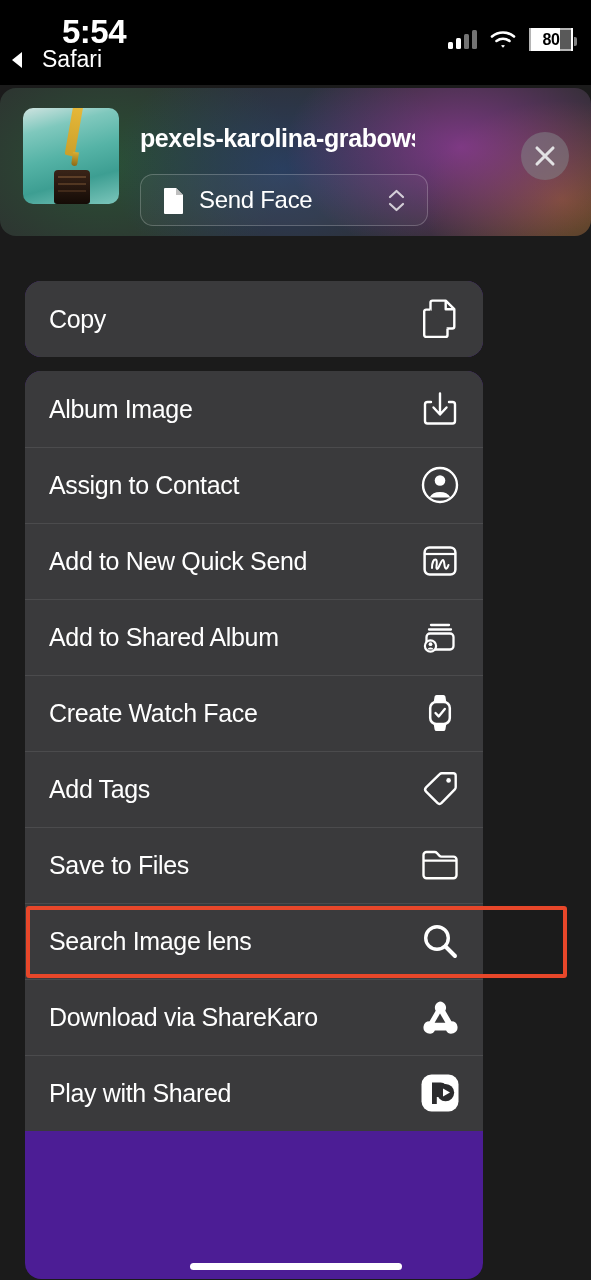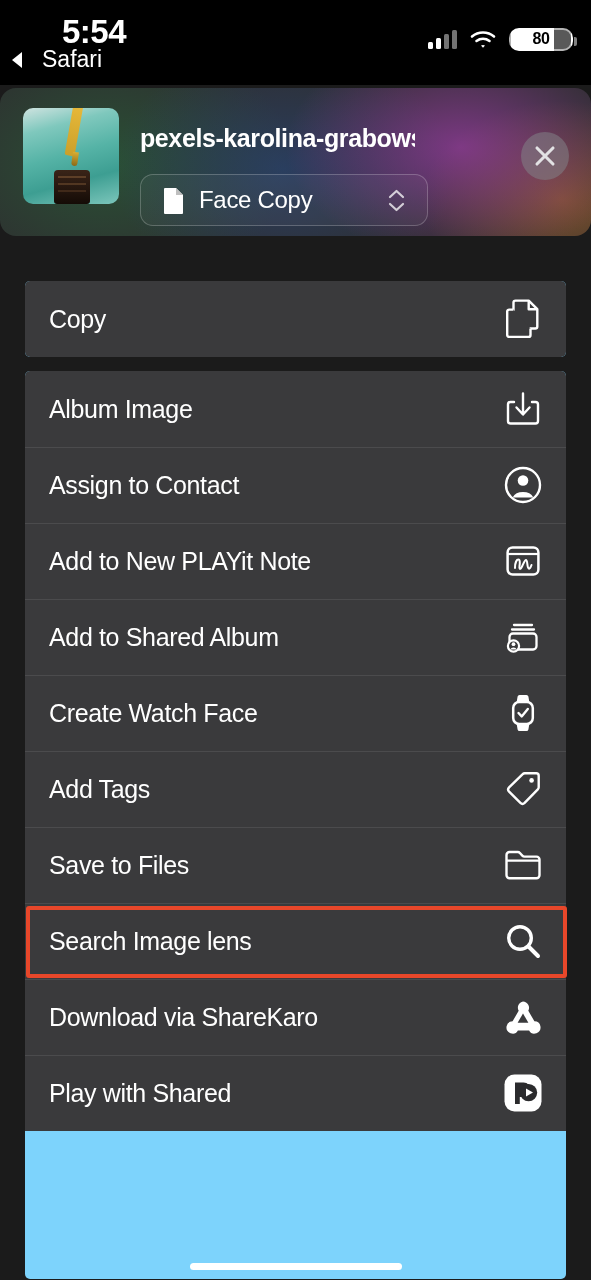--- a/index.html
+++ b/index.html
@@ -29,22 +29,22 @@
   }
   #sb-right { position:absolute; right:18px; top:28px; display:flex; align-items:center; gap:13px; }
   .bars { display:flex; align-items:flex-end; gap:3px; height:19px; }
   .bars i { width:5px; background:#fff; border-radius:1.5px; display:block; }
   .bars i.b1 { height:7px; }
   .bars i.b2 { height:11px; }
   .bars i.b3 { height:15px; opacity:.45; }
   .bars i.b4 { height:19px; opacity:.45; }
   .wifi { width:26px; height:19px; position:relative; }
   .battery {
-    position:relative; width:64px; height:23px; border:2px solid rgba(255,255,255,.55);
-    border-radius:10px; display:flex; justify-content:center;
+    position:relative; width:44px; height:23px; border:2px solid rgba(255,255,255,.55);
+    border-radius:0; display:flex; align-items:center; justify-content:center;
     background:linear-gradient(90deg,#fff 0 72%, rgba(255,255,255,.35) 72% 100%);
   }
   .battery span { font-size:16px; font-weight:700; color:#000; letter-spacing:-.5px; }
   .battery::after {
     content:""; position:absolute; right:-6px; top:7px; width:3px; height:9px;
     background:rgba(255,255,255,.5); border-radius:0 2px 2px 0;
   }
 
   
   #header-card {
@@ -96,22 +96,22 @@
   #send-copy .doc-ico { margin-left:22px; margin-right:14px; display:flex; }
   #send-copy .lbl { font-size:24px; color:#fff; letter-spacing:-.3px; }
   #send-copy .chev { position:absolute; right:22px; display:flex; flex-direction:column; gap:3px; opacity:.75; }
   #close-btn {
     position:absolute; right:22px; top:44px; width:48px; height:48px; border-radius:50%;
     background:rgba(130,130,135,.55); display:flex; align-items:center; justify-content:center;
   }
 
   
   .card {
-    position:absolute; left:25px; width:541px;
-    background:#7dd3fc; border-radius:5px; overflow:hidden;
+    position:absolute; left:25px; width:458px;
+    background:#4c1d95; border-radius:16px; overflow:hidden;
   }
   #card-copy { top:281px; height:76px; }
   #card-actions { top:371px; height:908px; }
 
   .row {
     position:relative; height:76px; display:flex; align-items:center;
     padding:0 0 0 24px; background:#3a3a3c;
   }
   .row + .row::before {
     content:""; position:absolute; left:0; right:0; top:0; height:1px;
@@ -175,21 +175,21 @@
     </div>
     <div id="file-title">pexels-karolina-grabowska-...</div>
 
     <div id="send-copy">
       <span class="doc-ico">
         <svg width="22" height="27" viewBox="0 0 22 27">
           <path d="M2 1 h11 l7 7 v18 a1 1 0 0 1 -1 1 H2 a1 1 0 0 1 -1 -1 V2 a1 1 0 0 1 1 -1 z" fill="#fff"></path>
           <path d="M13 1 v7 h7 z" fill="#bfbfbf"></path>
         </svg>
       </span>
-      <span class="lbl">Face Copy</span>
+      <span class="lbl">Send Face</span>
       <span class="chev">
         <svg width="17" height="10" viewBox="0 0 17 10">
             <path d="M2 8 L8.5 2 L15 8" fill="none" stroke="#fff" stroke-width="2.2" stroke-linecap="round" stroke-linejoin="round"></path>
           </svg>
         <svg width="17" height="10" viewBox="0 0 17 10">
             <path d="M2 2 L8.5 8 L15 2" fill="none" stroke="#fff" stroke-width="2.2" stroke-linecap="round" stroke-linejoin="round"></path>
           </svg>
       </span>
     </div>
 
@@ -231,21 +231,21 @@
         <svg width="38" height="38" viewBox="0 0 38 38">
           <circle cx="19" cy="19" r="17" fill="none" stroke="#fff" stroke-width="2.4"></circle>
           <circle cx="19" cy="14.5" r="5.3" fill="#fff"></circle>
           <path d="M8.6 31.4 a11.4 9.3 0 0 1 20.8 0" fill="#fff"></path>
         </svg>
       </span>
     </div>
 
 
     <div class="row">
-      <span class="label">Add to New PLAYit Note</span>
+      <span class="label">Add to New Quick Send</span>
       <span class="icon">
         <svg width="34" height="32" viewBox="0 0 34 32">
           <rect x="1.6" y="2.4" width="30.8" height="27.2" rx="5" fill="none" stroke="#fff" stroke-width="2.5"></rect>
           <path d="M1.6 9 H32.4" stroke="#fff" stroke-width="2.2"></path>
           <path d="M9 23 C9 17 11 14.5 12.5 14.5 C14 14.5 14 18 13.5 21 C13 24 14 25 15.5 22.5 C17 20 18.5 15 20 15 C21.5 15 21 20 22 22.5 C23 25 24.5 23 25.5 20" fill="none" stroke="#fff" stroke-width="2" stroke-linecap="round"></path>
         </svg>
       </span>
     </div>
 
     <div class="row">

